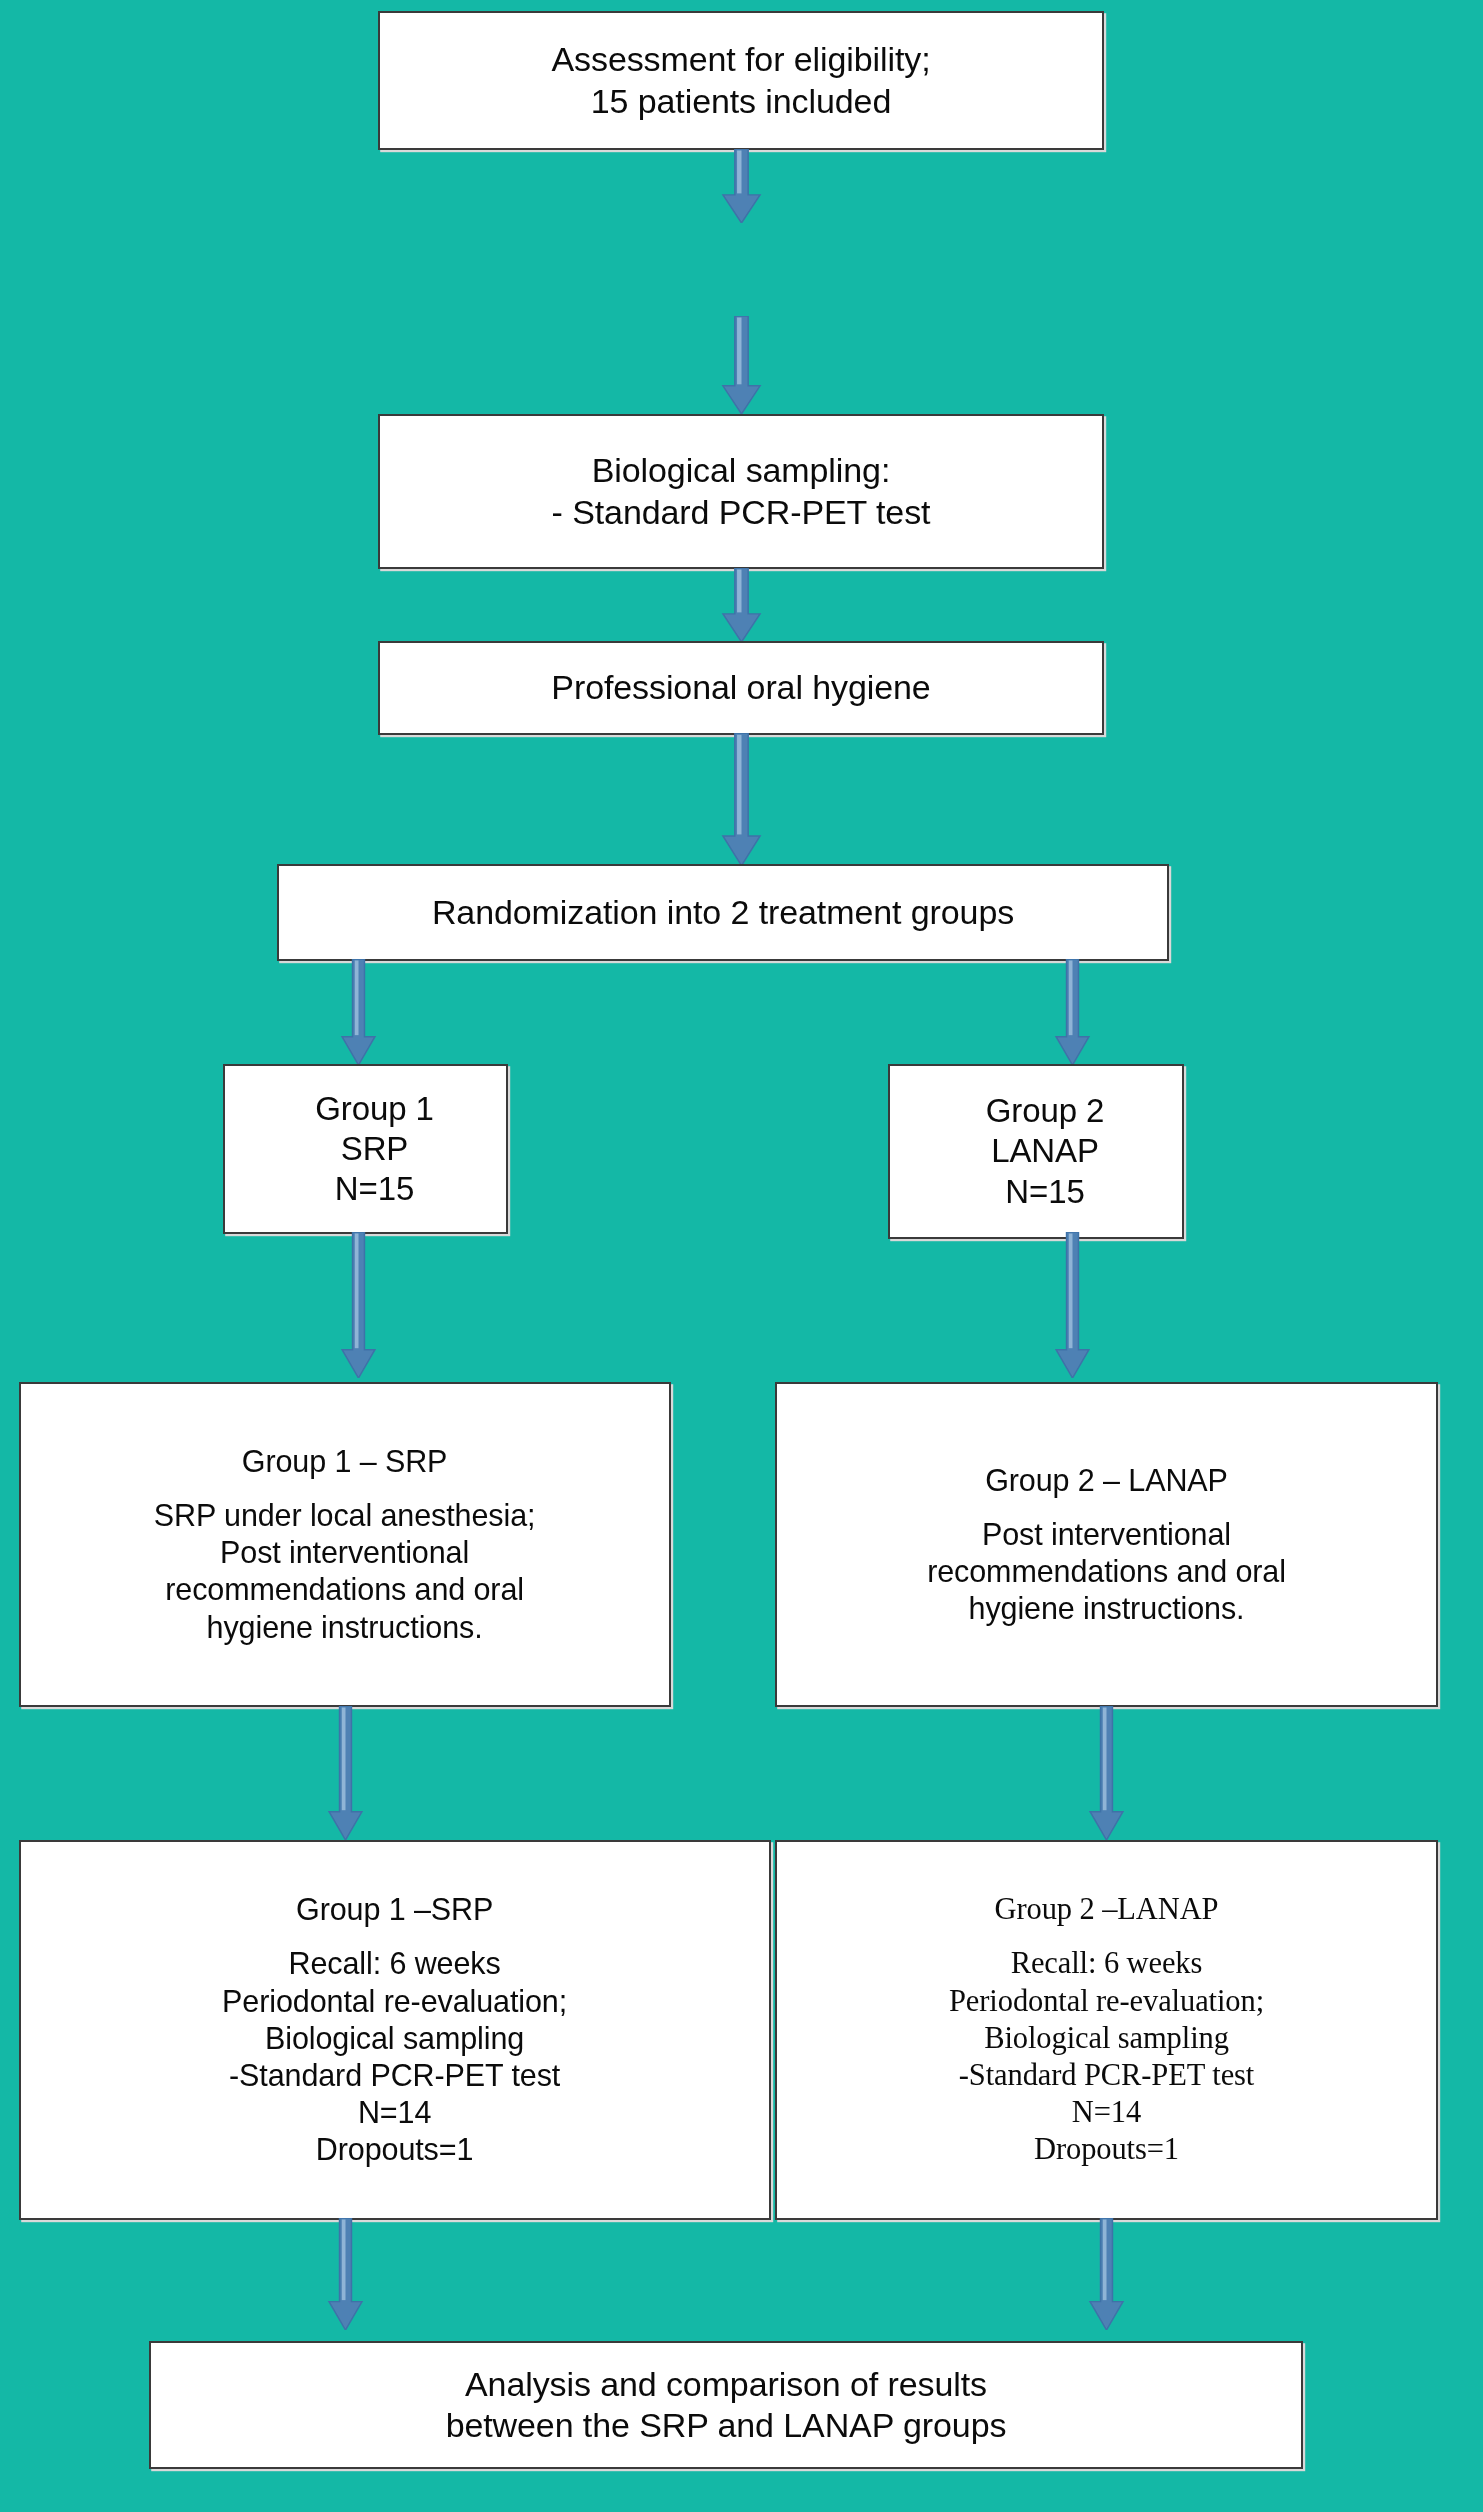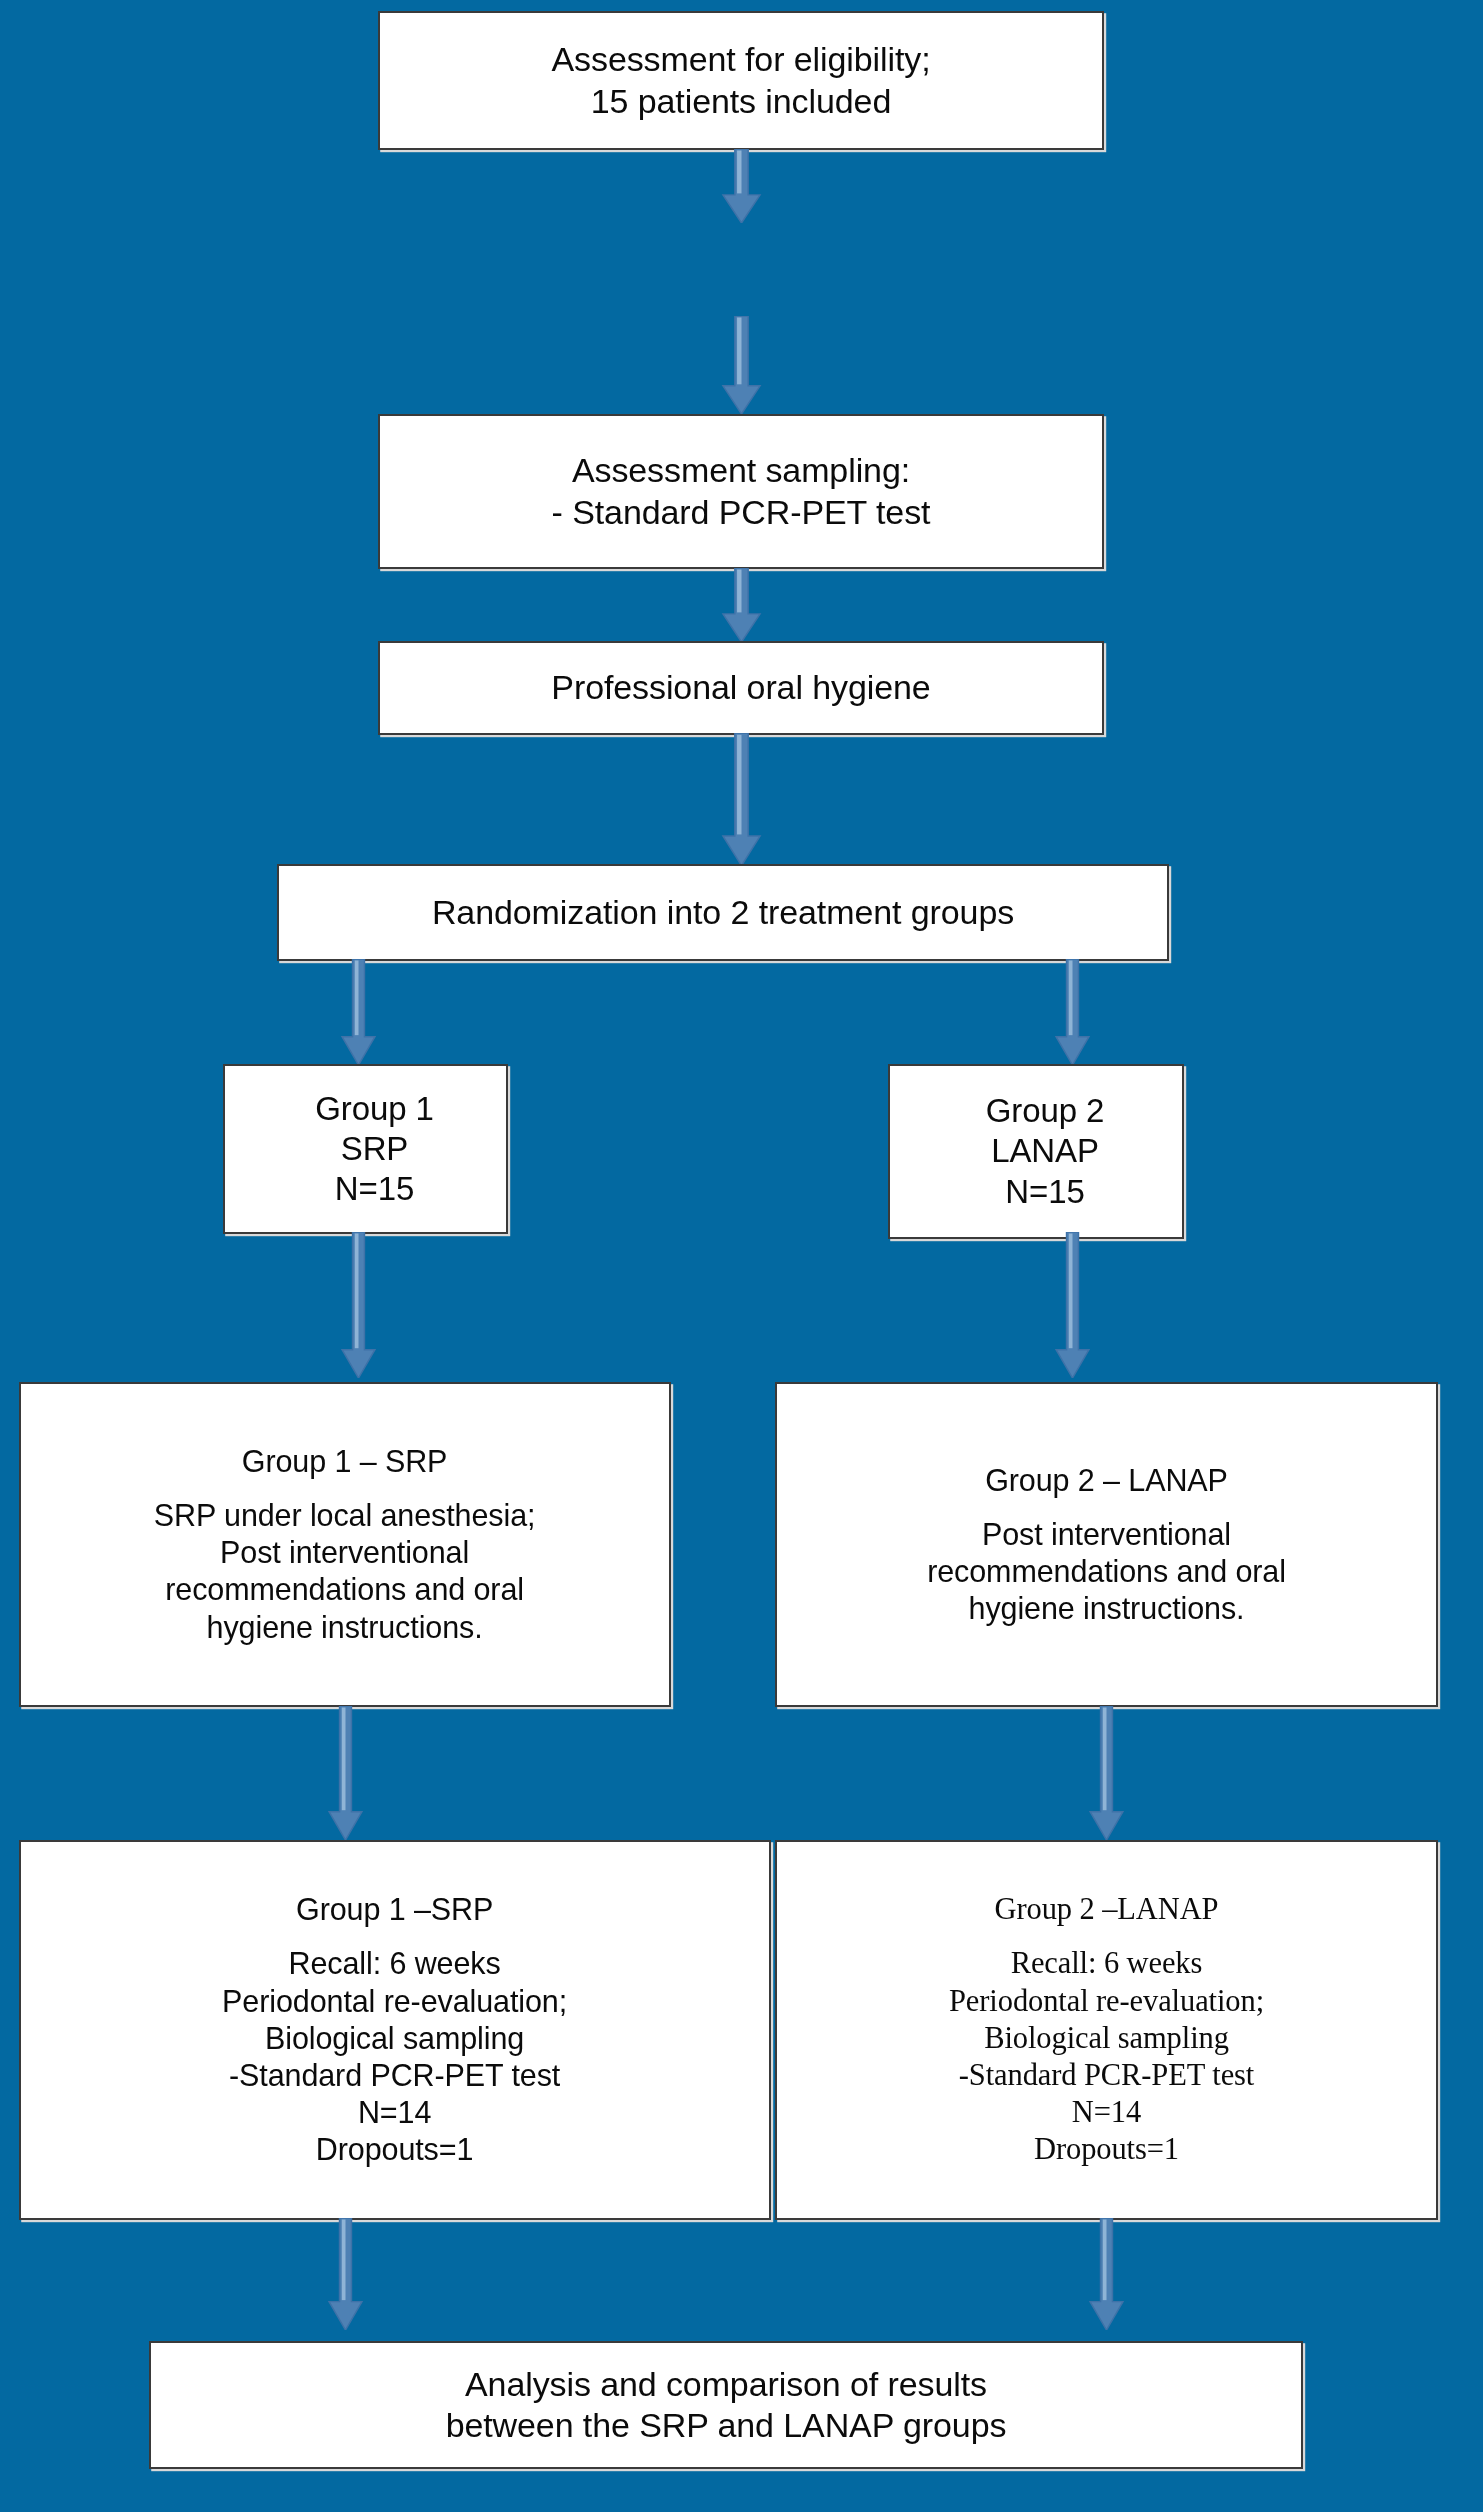--- a/index.html
+++ b/index.html
@@ -11,21 +11,21 @@
     width: 1484px;
     height: 2512px;
     font-family: "Liberation Sans", sans-serif;
     color: #000000;
     overflow: hidden;
   }
   #canvas {
     position: relative;
     width: 1484px;
     height: 2512px;
-    background: #0369a1;
+    background: #14b8a6;
   }
 
   
   .node {
     position: absolute;
     box-sizing: border-box;
     background: #ffffff;
     border: 2.2px solid #3a3a3a;
     box-shadow: 2.2px 2.2px 0 0 #d9d9d9;
     display: flex;
@@ -102,21 +102,21 @@
 
 
   <div class="arrow" id="arrow-2">
     <svg width="55" height="98" viewBox="0 0 74 132">
       <polygon points="28,0 46,0 46,94 62,94 37,132 12,94 28,94" fill="#4E81B4" stroke="#3E72A8" stroke-width="2"></polygon>
       <rect x="31" y="2" width="6" height="90" fill="#8FB4D6"></rect>
     </svg>
   </div>
 
   <div class="node fs-lg" id="box-bio-sampling">
-    <span class="ln">Assessment sampling:</span>
+    <span class="ln">Biological sampling:</span>
     <span class="ln">- Standard PCR-PET test</span>
   </div>
 
   <div class="arrow" id="arrow-3">
     <svg width="55" height="74" viewBox="0 0 74 100">
       <polygon points="28,0 46,0 46,62 62,62 37,100 12,62 28,62" fill="#4E81B4" stroke="#3E72A8" stroke-width="2"></polygon>
       <rect x="31" y="2" width="6" height="58" fill="#8FB4D6"></rect>
     </svg>
   </div>
 

